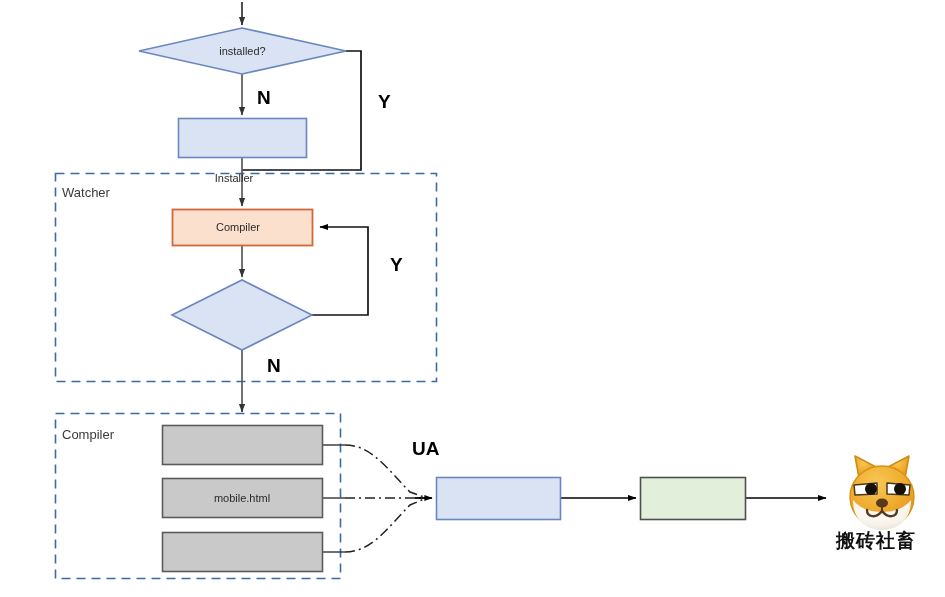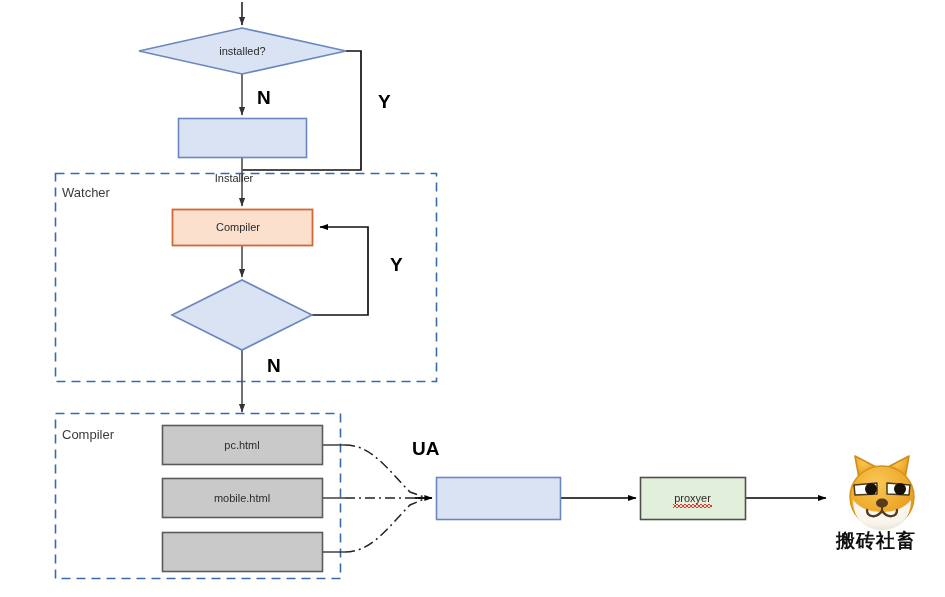--- a/index.html
+++ b/index.html
@@ -182,27 +182,23 @@
     </g>
   </svg>
 
   <div class="group-label" style="left:62px; top:186px;">Watcher</div>
   <div class="group-label" style="left:62px; top:428px;">Compiler</div>
 
   <div class="node-label" style="left:139px; top:40px; width:207px; height:22px;">installed?</div>
   <div class="node-label" style="left:178px; top:127px; width:112px; height:22px;margin-top:40px;">Installer</div>
   <div class="node-label" style="left:172px; top:216px; width:132px; height:22px;">Compiler</div>
 
-  <div class="node-label" style="left:162px; top:434px; width:160px; height:22px;">pc.html</div>
   <div class="node-label" style="left:162px; top:487px; width:160px; height:22px;">mobile.html</div>
 
 
-  <div class="node-label" style="left:640px; top:487px; width:105px; height:22px;">
-    <span class="spell-err">proxyer</span>
-  </div>
 
   <div class="edge-label" style="left:257px; top:88px;">N</div>
   <div class="edge-label" style="left:378px; top:92px;">Y</div>
   <div class="edge-label" style="left:390px; top:255px;">Y</div>
   <div class="edge-label" style="left:267px; top:356px;">N</div>
   <div class="edge-label" style="left:412px; top:439px;">UA</div>
 
   <div class="mascot-caption" style="left:836px; top:528px;">搬砖社畜</div>
 
 </div>

